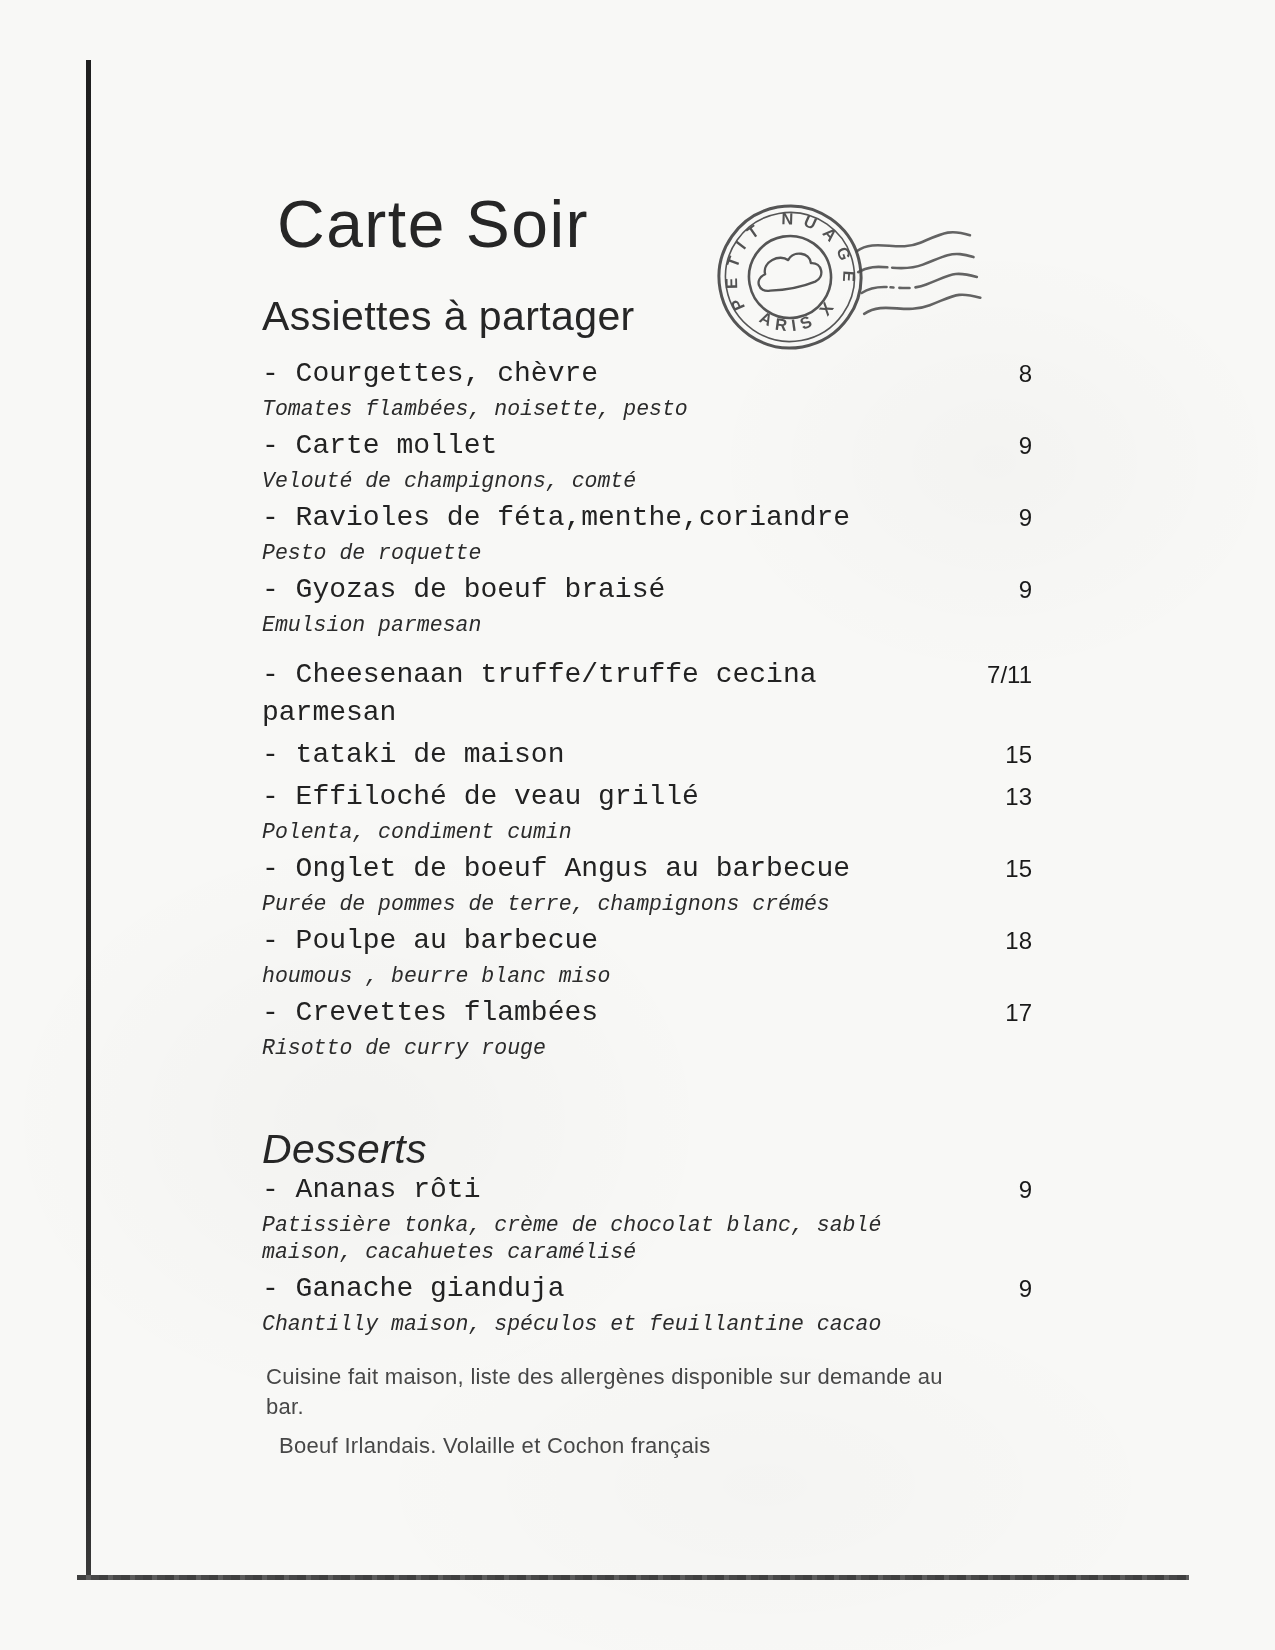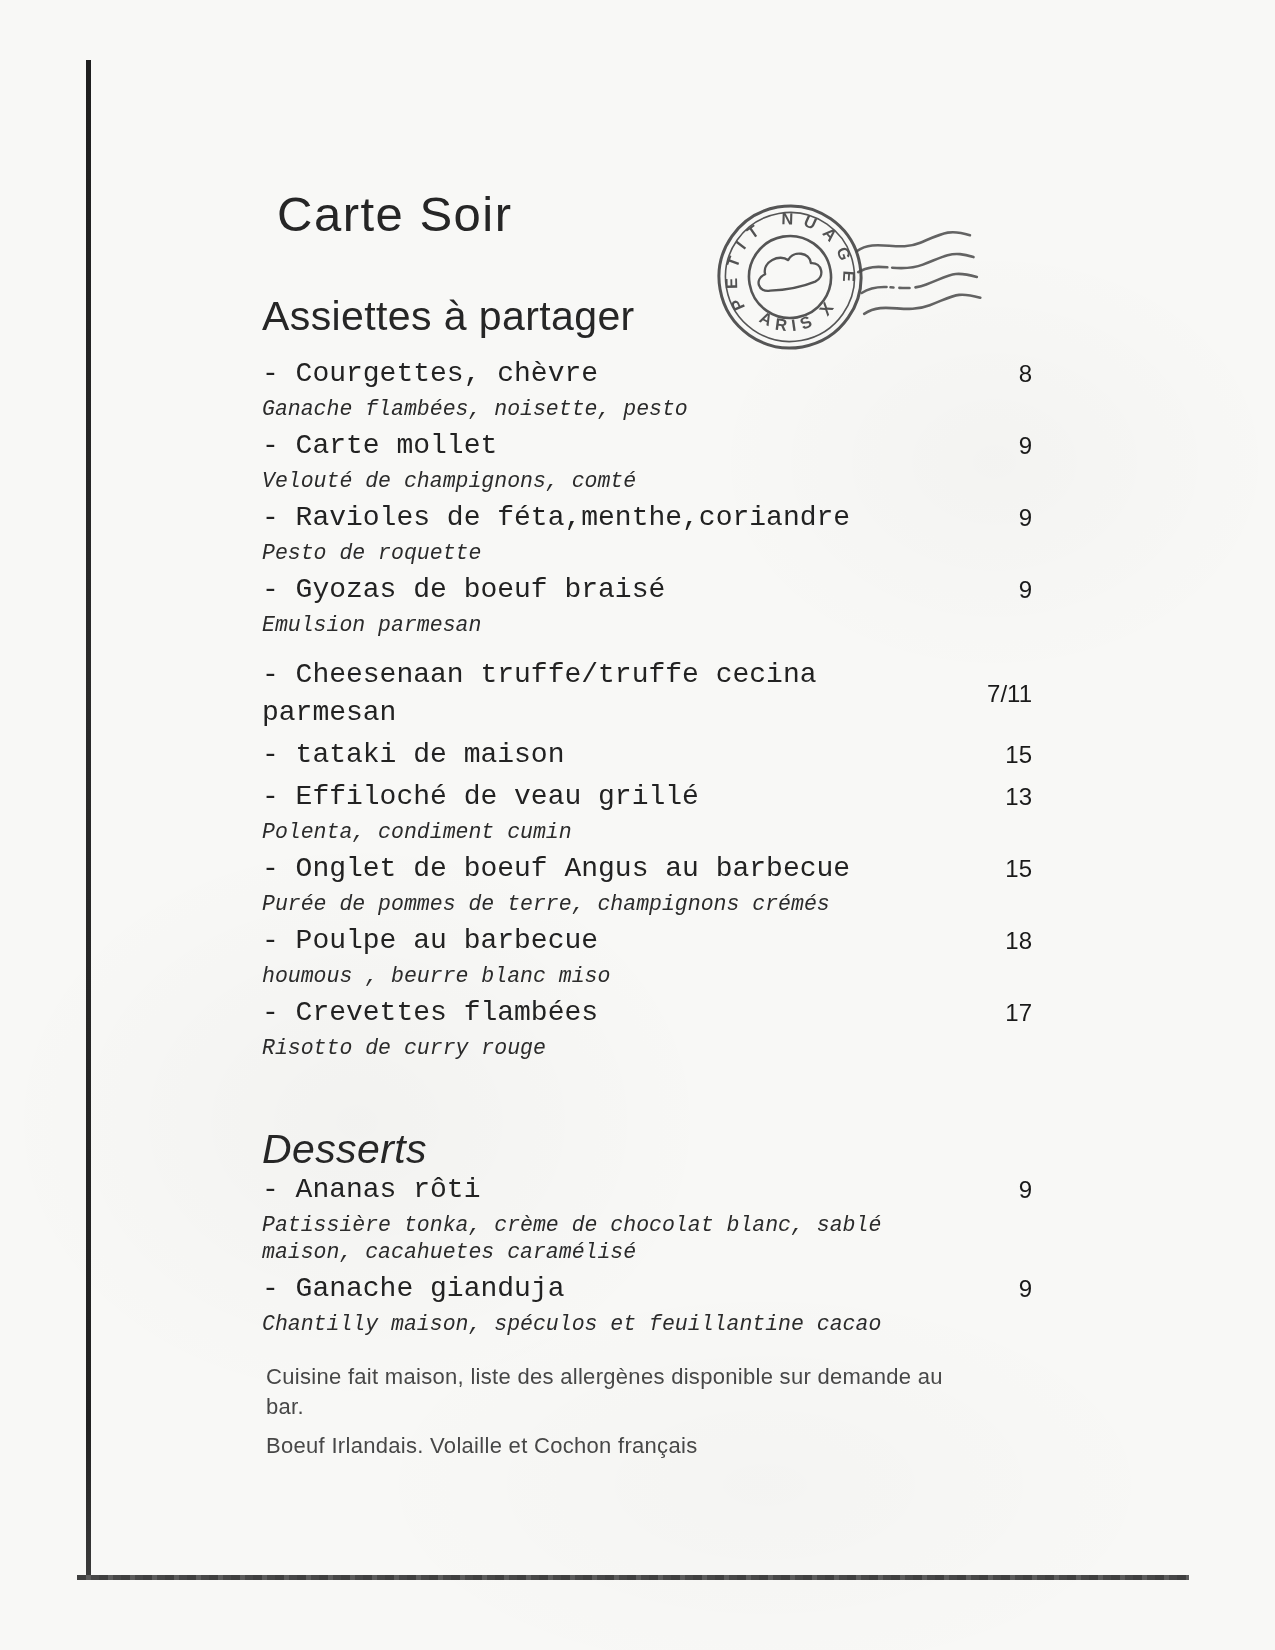--- a/index.html
+++ b/index.html
@@ -18,51 +18,51 @@
   .scan-left{
     position:absolute;left:86px;top:60px;width:5px;height:1516px;
     background:linear-gradient(#1f1f1f,#2b2b2b 40%,#222 90%,#3a3a3a);
   }
   .scan-bottom{
     position:absolute;left:77px;top:1575px;width:1112px;height:5px;
     background:repeating-linear-gradient(90deg,#3f3f3f 0 9px,#5c5c5c 9px 14px,#474747 14px 22px);
   }
   .title{
     position:absolute;left:277px;top:186px;margin:0;
-    font-size:49px;font-weight:400;letter-spacing:1.5px;color:#262626;
+    font-size:66px;font-weight:400;letter-spacing:1.5px;color:#262626;
   }
   .section{position:absolute;left:262px;width:770px;}
   .section-starters{top:295px;}
   .section-desserts{top:1128px;}
   .section h2{
     margin:0;font-size:41px;font-weight:400;letter-spacing:0.4px;color:#262626;line-height:43px;
   }
   .section-starters h2{margin-bottom:17px;}
   .section-desserts h2{margin-bottom:0;font-style:italic;}
   .item{margin-bottom:4px;}
   .item-gap{margin-top:17px;}
-  .item .row{display:flex;align-items:center;}
+  .item .row{display:flex;align-items:flex-start;}
   .item .name{
     font-family:"Liberation Mono","DejaVu Sans Mono",monospace;
     font-size:28px;line-height:38px;color:#222;width:660px;
   }
   .item .price{
     margin-left:auto;font-size:24px;line-height:38px;font-weight:500;
     color:#1a1a1a;text-align:right;white-space:nowrap;
   }
   .item .desc{
     font-family:"Liberation Mono","DejaVu Sans Mono",monospace;
     font-style:italic;font-size:21.5px;line-height:27px;margin-top:3px;
     color:#2b2b2b;max-width:660px;
   }
   .footer{
     position:absolute;left:266px;top:1362px;width:700px;
     font-size:22px;line-height:30px;color:#474747;letter-spacing:0.3px;
   }
-  .footer .l2{margin-top:9px;}
+  .footer .l2{margin-top:9px;margin-left:13px;}
   .stamp{position:absolute;left:648px;top:175px;}
   .stamp text{
     font-family:"Liberation Sans",sans-serif;font-weight:bold;fill:#3c3c3c;
   }
 </style>
 </head>
 <body>
 
 <div class="page">
 
@@ -95,21 +95,21 @@
   </svg>
 
   <div class="section section-starters">
     <h2>Assiettes à partager</h2>
 
     <div class="item">
       <div class="row">
         <div class="name">- Courgettes, chèvre</div>
         <div class="price">8</div>
       </div>
-      <div class="desc">Ganache flambées, noisette, pesto</div>
+      <div class="desc">Tomates flambées, noisette, pesto</div>
     </div>
 
     <div class="item">
       <div class="row">
         <div class="name">- Carte mollet</div>
         <div class="price">9</div>
       </div>
       <div class="desc">Velouté de champignons, comté</div>
     </div>
 

